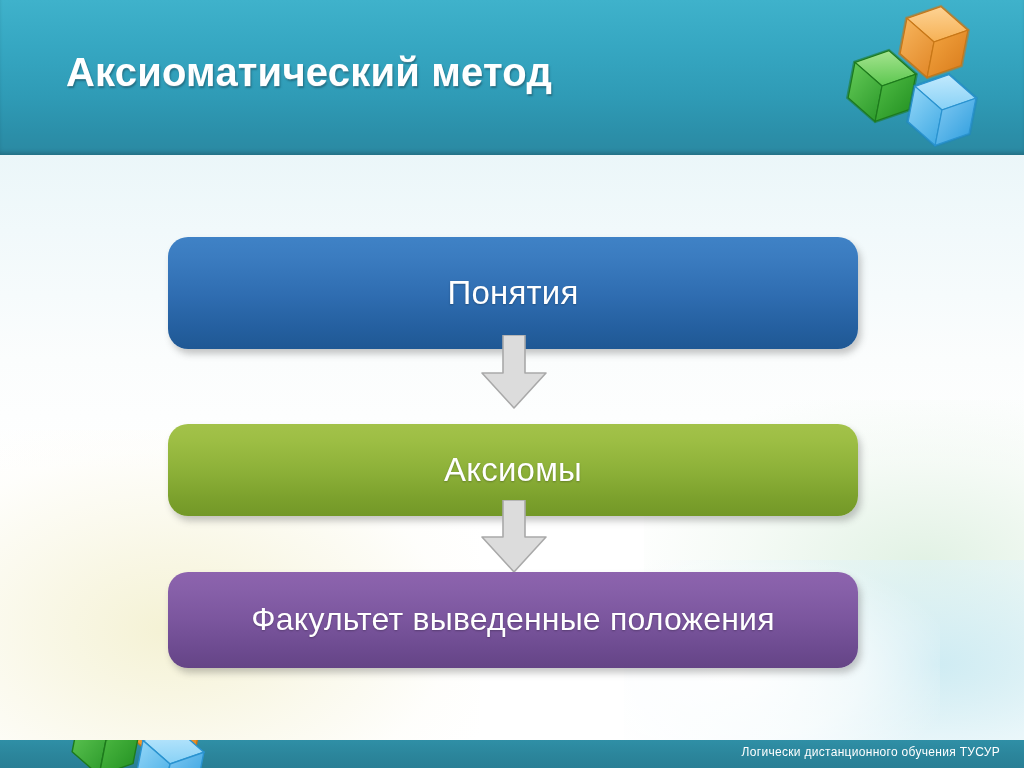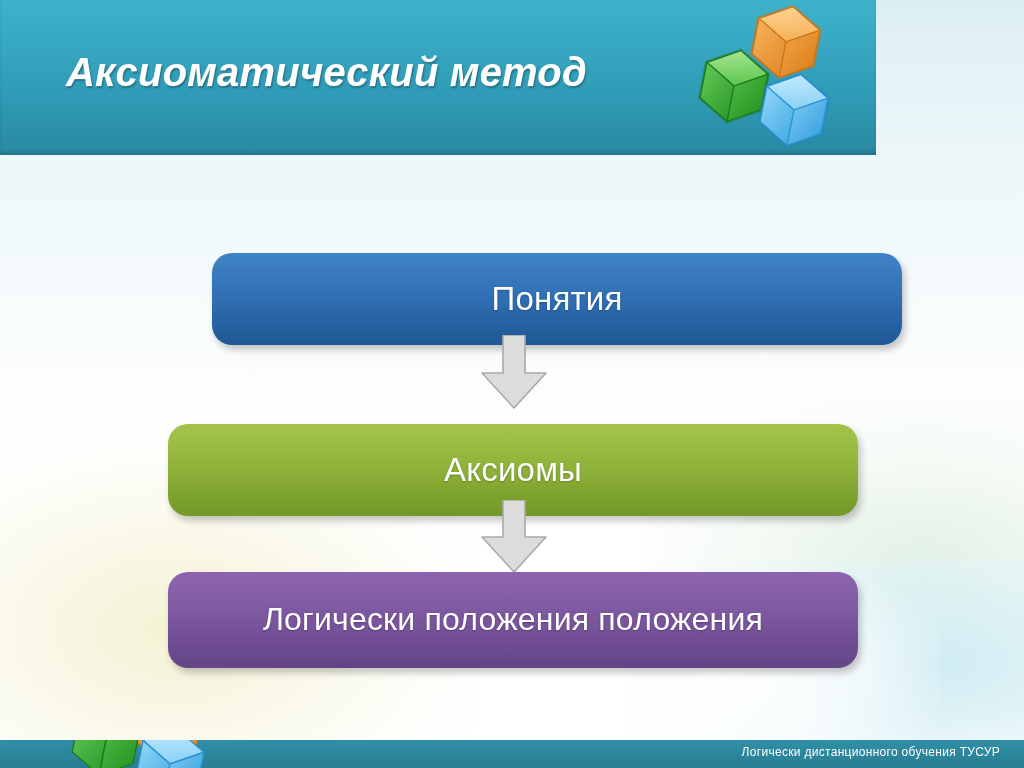--- a/index.html
+++ b/index.html
@@ -77,31 +77,30 @@
       rgba(255,255,255,0.98) 0%,
       rgba(255,255,255,0.6) 45%,
       rgba(255,255,255,0) 78%);
   }
 
   
   .header {
     position: absolute;
     left: 0;
     top: 0;
-    width: 876px;
+    width: 1024px;
     height: 155px;
     background: linear-gradient(to bottom,
       #3fb2cb 0%,
       #36a7c2 30%,
       #2f9bb6 62%,
       #2b8fa9 86%,
       #2b89a2 100%);
     box-shadow: inset 0 -4px 5px -2px rgba(0,0,0,0.22);
     overflow: hidden;
-    font-style: italic;
   }
   .header-title {
     position: absolute;
     left: 66px;
     top: 50px;
     font-size: 40px;
     font-weight: bold;
     color: #ffffff;
     letter-spacing: 0.2px;
     white-space: nowrap;
@@ -131,25 +130,24 @@
   .box-label {
     width: 100%;
     text-align: center;
     color: #ffffff;
     font-size: 33px;
     line-height: 1.1;
     letter-spacing: 0.2px;
     text-shadow: 0 1px 2px rgba(0,0,0,0.25);
   }
   .box-1 {
-    top: 253px;
-    height: 92px;
+    top: 237px;
+    height: 112px;
     background: linear-gradient(to bottom,
       #3f82c6 0%, #3b7cc0 18%, #2f6db1 52%, #245f9f 82%, #1f5894 100%);
-    margin-left: 44px;
   }
   .box-2 {
     top: 408px;
     height: 92px;
     background: linear-gradient(to bottom,
       #a3c24a 0%, #9dbe44 18%, #8cb038 52%, #7ba02c 82%, #739827 100%);
     margin-top: 16px;
   }
   .box-3 {
     top: 572px;
@@ -291,21 +289,21 @@
     <div class="box-label">Аксиомы</div>
   </div>
 
   <div class="arrow arrow-2">
     <svg viewBox="0 0 70 73" preserveAspectRatio="none" xmlns="http://www.w3.org/2000/svg" aria-hidden="true">
       <polygon points="24,0 46,0 46,37 67,37 35,72 3,37 24,37" fill="#dcdcdc" stroke="#a9a9a9" stroke-width="1.6" stroke-linejoin="round"></polygon>
     </svg>
   </div>
 
   <div class="box box-3">
-    <div class="box-label">Логически положения положения</div>
+    <div class="box-label">Факультет выведенные положения</div>
   </div>
 
   <div class="footer">
     <div class="footer-cubes">
       <svg viewBox="0 0 200 150" xmlns="http://www.w3.org/2000/svg" aria-hidden="true">
         <defs>
           <linearGradient id="fgrTop" x1="0" y1="0" x2="0.4" y2="1">
             <stop offset="0%" stop-color="#b4ea9c"></stop>
               <stop offset="100%" stop-color="#5fc852"></stop>
           </linearGradient>

